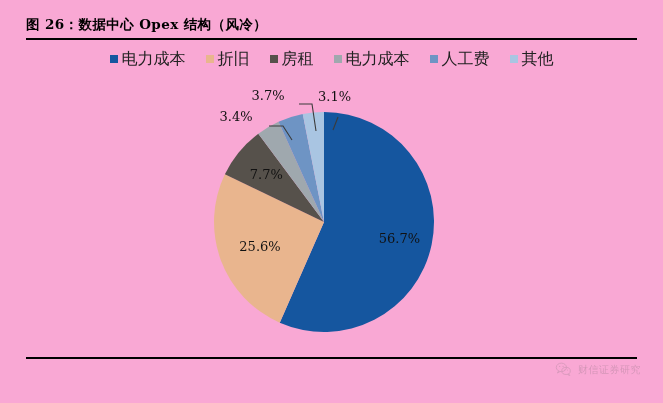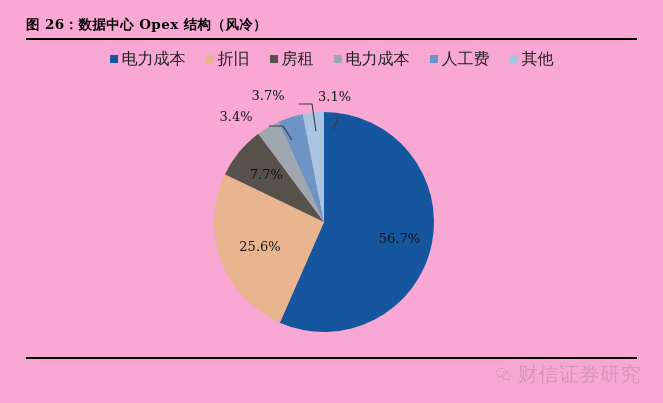--- a/index.html
+++ b/index.html
@@ -109,21 +109,21 @@
   #watermark{
     position:absolute;
     right:22px;top:361px;
     display:flex;
     align-items:center;
     gap:6px;
     opacity:0.22;
   }
   #watermark-text{
     font-family:Liberation Serif, serif;
-    font-size:20px;
+    font-size:10px;
     color:#555555;
     white-space:nowrap;
     letter-spacing:0.5px;
   }
   .wm-icon{width:17px;height:17px;display:block;}
 </style>
 </head>
 <body>
 
 <div id="figure">

